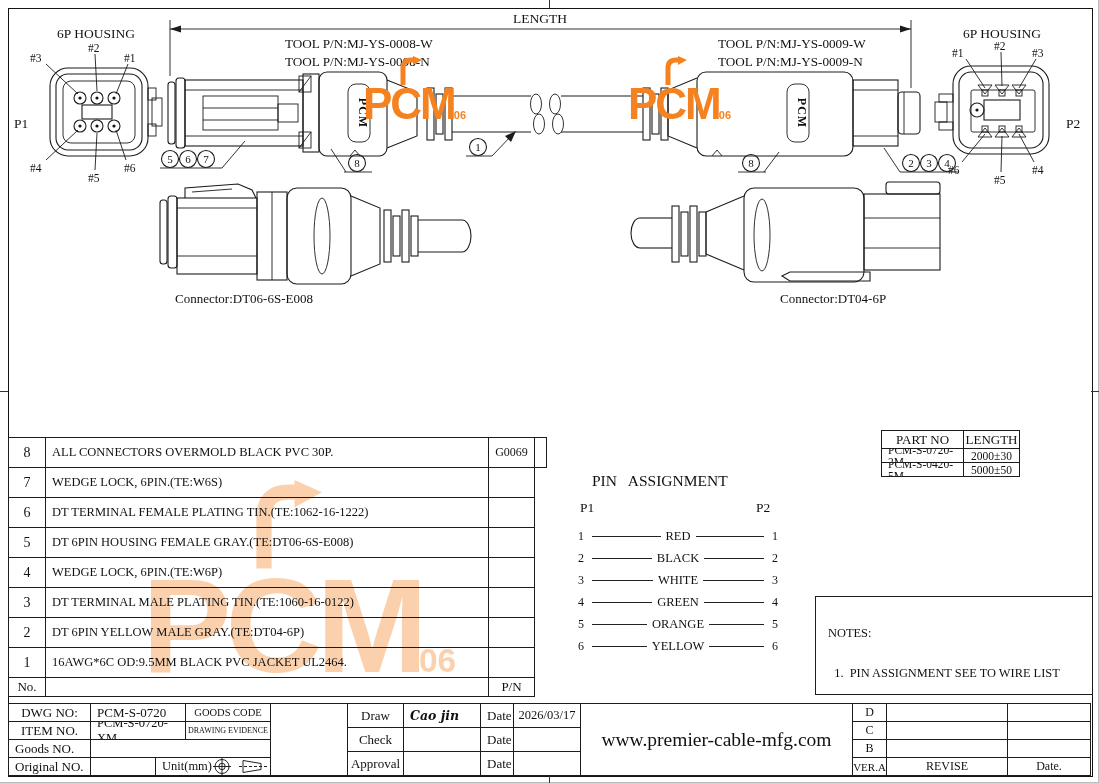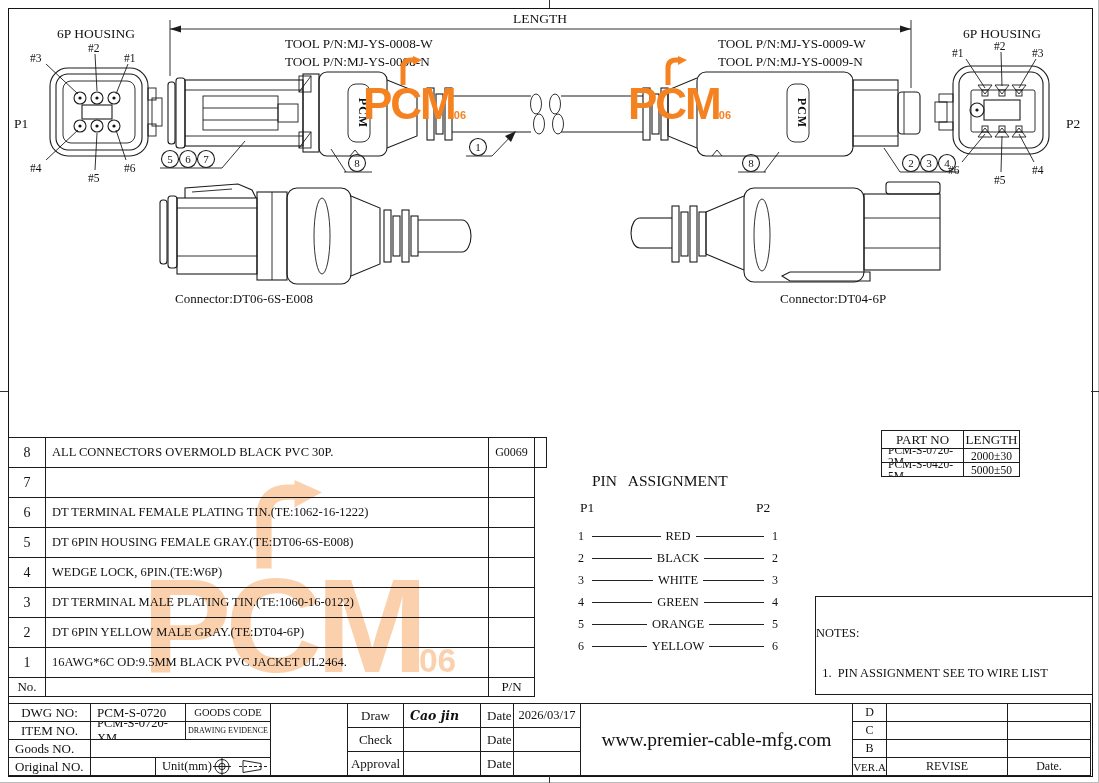--- a/index.html
+++ b/index.html
@@ -294,20 +294,21 @@
     </div>
   </div>
 
   <div id="bom" class="abs" style="left:8px;top:437px;width:527px;height:266px;z-index:1">
 
     <div class="cell c-center" style="left:0;top:0;width:38px;height:31px;font-size:14px">8</div>
     <div class="cell c-left" style="left:37px;top:0;width:502px;height:31px;font-size:12.5px">ALL CONNECTORS OVERMOLD BLACK PVC 30P.</div>
     <div class="cell c-center" style="left:480px;top:0;width:47px;height:31px;font-size:12px">G0069</div>
 
     <div class="cell c-center" style="left:0;top:30px;width:38px;height:31px;font-size:14px">7</div>
+    <div class="cell c-left" style="left:37px;top:30px;width:444px;height:31px;font-size:12.5px">WEDGE LOCK, 6PIN.(TE:W6S)</div>
     <div class="cell c-center" style="left:480px;top:30px;width:47px;height:31px;font-size:12px"></div>
 
     <div class="cell c-center" style="left:0;top:60px;width:38px;height:31px;font-size:14px">6</div>
     <div class="cell c-left" style="left:37px;top:60px;width:444px;height:31px;font-size:12.5px">DT TERMINAL FEMALE PLATING TIN.(TE:1062-16-1222)</div>
     <div class="cell c-center" style="left:480px;top:60px;width:47px;height:31px;font-size:12px"></div>
 
     <div class="cell c-center" style="left:0;top:90px;width:38px;height:31px;font-size:14px">5</div>
     <div class="cell c-left" style="left:37px;top:90px;width:444px;height:31px;font-size:12.5px">DT 6PIN HOUSING FEMALE GRAY.(TE:DT06-6S-E008)</div>
     <div class="cell c-center" style="left:480px;top:90px;width:47px;height:31px;font-size:12px"></div>
 
@@ -383,21 +384,21 @@
 
   <div class="abs" style="left:881px;top:430px;width:139px;height:47px">
     <div class="cell c-center" style="left:0;top:0;width:83px;height:19px;font-size:13px">PART NO</div>
     <div class="cell c-center" style="left:82px;top:0;width:57px;height:19px;font-size:13px">LENGTH</div>
     <div class="cell c-left" style="left:0;top:18px;width:83px;height:15px;font-size:11.5px">PCM-S-0720-2M</div>
     <div class="cell c-center" style="left:82px;top:18px;width:57px;height:15px;font-size:11.5px">2000±30</div>
     <div class="cell c-left" style="left:0;top:32px;width:83px;height:15px;font-size:11.5px">PCM-S-0420-5M</div>
     <div class="cell c-center" style="left:82px;top:32px;width:57px;height:15px;font-size:11.5px">5000±50</div>
   </div>
 
-  <div id="notes" class="cell" style="left:815px;top:596px;width:278px;height:99px;border-width:1.3px;align-items:flex-start;padding:3px 0;display:block">
+  <div id="notes" class="cell" style="left:815px;top:596px;width:278px;height:99px;border-width:1.3px;align-items:flex-start;padding:3px 12px;display:block">
     <div>NOTES:</div>
     <div>  1.  PIN ASSIGNMENT SEE TO WIRE LIST</div>
     
     
     
     
     
   </div>
 
   <div class="abs" style="left:0;top:0;width:1099px;height:783px;z-index:2">

